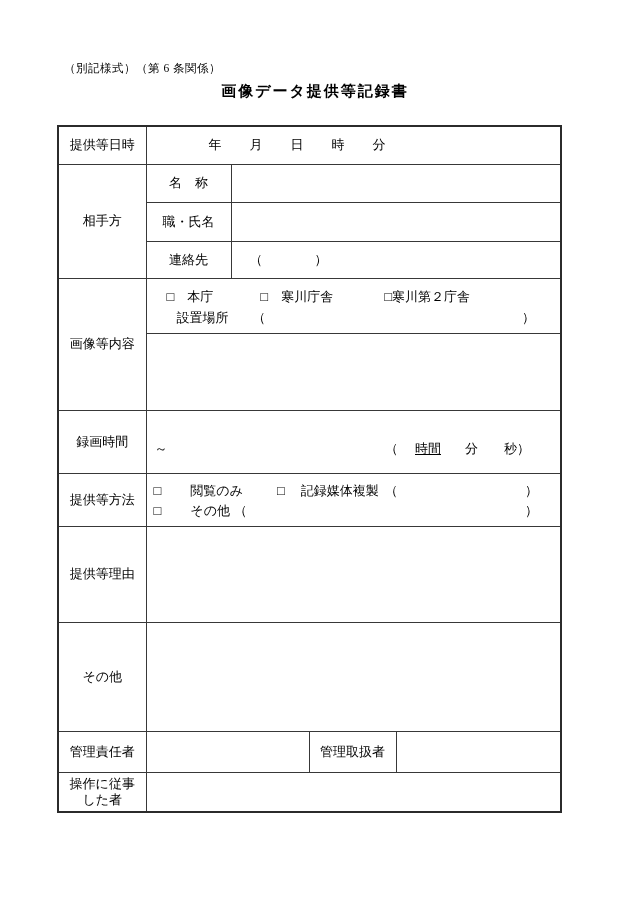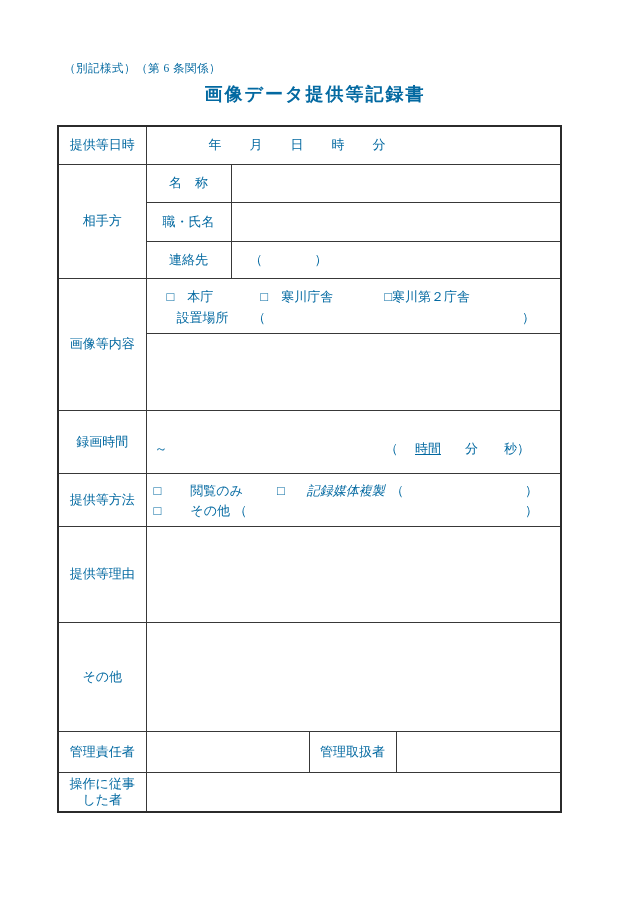--- a/index.html
+++ b/index.html
@@ -1,30 +1,30 @@
 <!DOCTYPE html>
 <html lang="ja"><head>
 <meta charset="utf-8">
 <style>
   html,body{margin:0;padding:0;background:#ffffff;}
   .sheet{
     position:relative;
     width:630px;height:903px;
     background:#ffffff;
     font-family:"Liberation Serif","DejaVu Serif",serif;
-    color:#0369a1;
+    color:#000000;
     overflow:hidden;
   }
   .note{
     position:absolute;left:64px;top:61px;
     font-size:11.5px;letter-spacing:0.5px;white-space:pre;
   }
   .title{
     position:absolute;left:0;top:82px;width:630px;
-    text-align:center;font-size:18px;font-weight:bold;letter-spacing:2px;
+    text-align:center;font-size:15px;font-weight:bold;letter-spacing:2px;
   }
   table.form{
     position:absolute;left:57px;top:125px;
     width:503px;border-collapse:collapse;table-layout:fixed;
     border:2px solid #2b2b2b;
     font-size:13px;
   }
   td{
     border:1px solid #383838;
     padding:0;vertical-align:middle;
@@ -54,21 +54,21 @@
   .rec-right{margin-left:auto;margin-right:30px;display:flex;}
   .rec-hours{margin-left:17px;text-decoration:underline;}
   .rec-mins{margin-left:24px;}
   .rec-secs{margin-left:26px;}
   
   .meth-wrap{padding:7px 0 5px 0;box-sizing:border-box;}
   .meth-line{display:flex;line-height:20px;}
   .m-cb{margin-left:7px;}
   .m-opt1{margin-left:29px;}
   .m-cb2{margin-left:34px;}
-  .m-opt2{margin-left:22px;font-style:italic;}
+  .m-opt2{margin-left:16px;}
   .m-open1{margin-left:6px;}
   .m-open2{margin-left:4px;}
   .m-close{margin-left:auto;margin-right:22px;}
   .two-line{display:block;line-height:16px;}
 </style>
 </head>
 <body>
 
 <div class="sheet">
 

